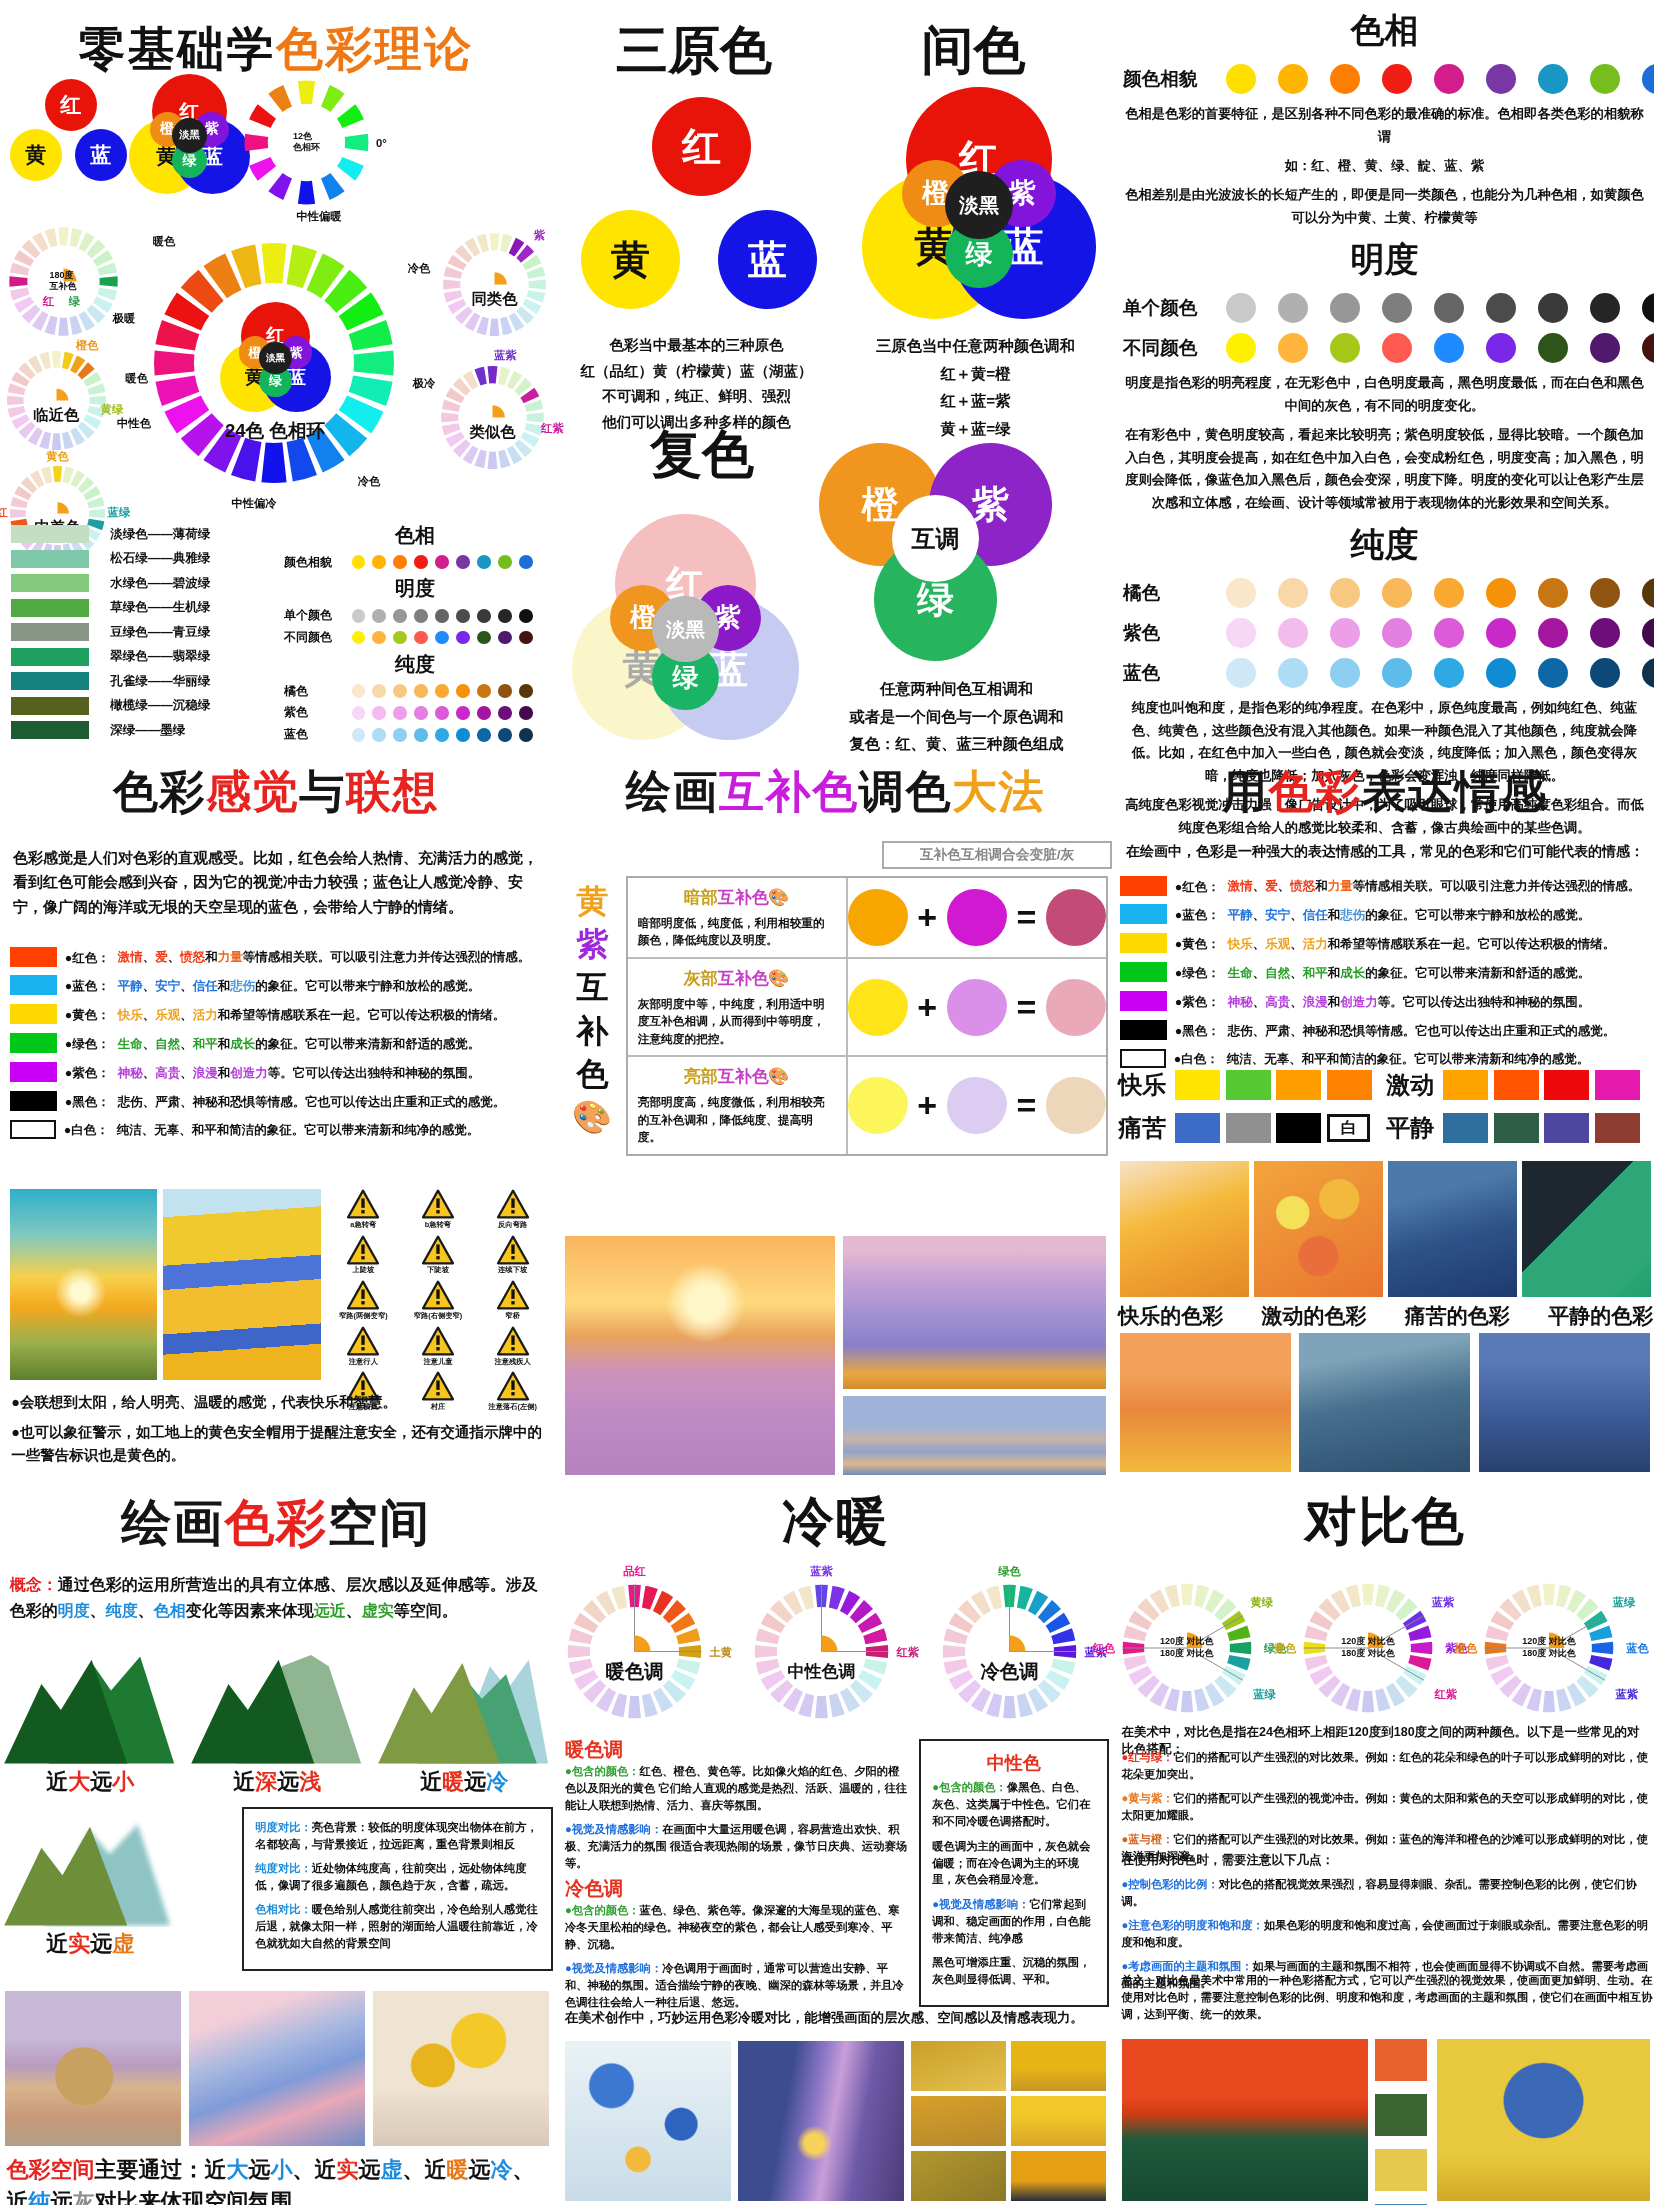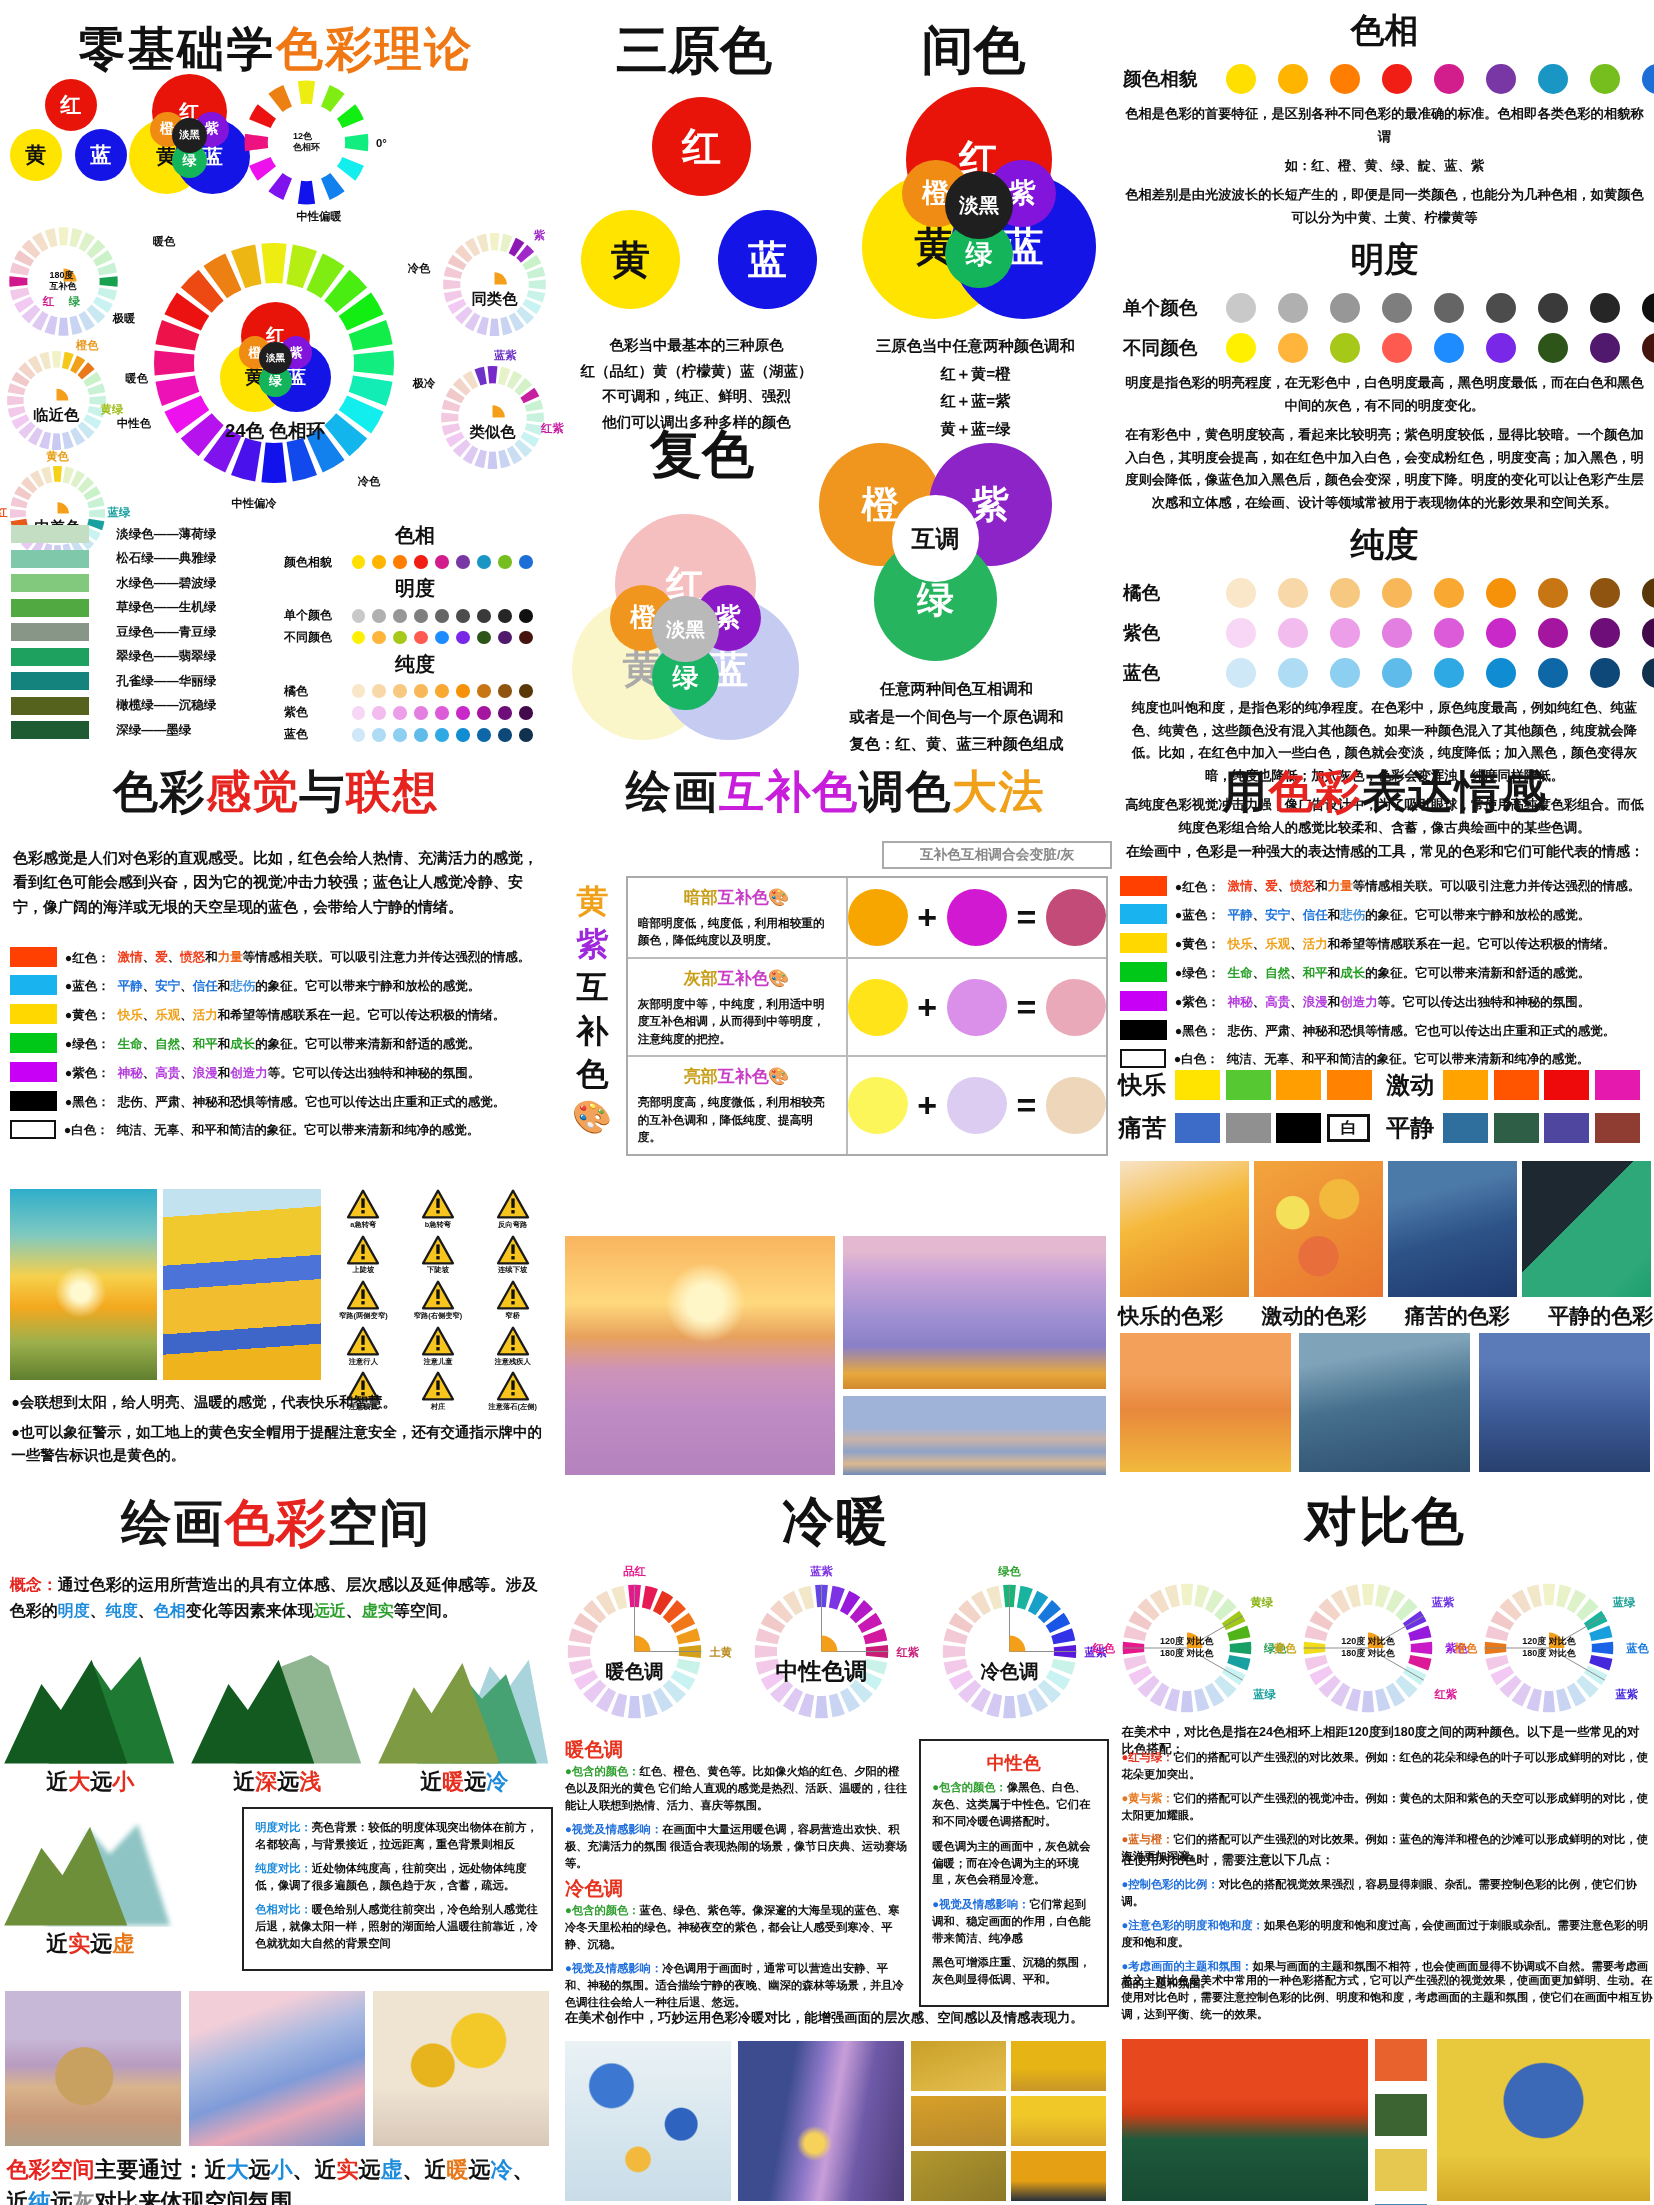--- a/index.html
+++ b/index.html
@@ -36,21 +36,21 @@
   .dots{display:flex;align-items:center;gap:22px}
   .dot{width:30px;height:30px;border-radius:50%;flex:0 0 auto}
   .db-p{font-size:13.3px;font-weight:700;line-height:1.7;text-align:center;margin:6.5px 0}
   .mini .db-title{font-size:20px;margin:4.8px 0 1.6px}
   .mini .db-row{gap:6.5px;margin:4.8px 0}
   .mini .db-label{font-size:12px;min-width:61px}
   .mini .dots{gap:7.3px}
   .mini .dot{width:13.7px;height:13.7px}
   
   .gtable{position:absolute}
-  .gt-row{display:flex;align-items:center;gap:27px;margin-bottom:6.5px}
+  .gt-row{display:flex;align-items:center;gap:21px;margin-bottom:6.5px}
   .gt-sw{width:78px;height:18px;flex:0 0 auto}
   .gt-t{font-size:12.5px;font-weight:800}
   
   .crows{position:absolute}
   .crow{display:flex;align-items:flex-end;gap:8px;margin-bottom:7.3px}
   .crow-sw{width:47px;height:20px;flex:0 0 auto;margin-top:1.6px}
   .crow-sw.bordered{border:2.4px solid #111;width:42px;height:15.3px}
   .crow-label{font-size:12.5px;font-weight:900;white-space:nowrap}
   .crow-text{font-size:12.5px;font-weight:700;line-height:1.45}
   
@@ -1101,21 +1101,21 @@
           <path d="M3.8 93.9 A82.56 82.56 0 0 1 3.8 78.1 L31.2 80.7 A55.04 55.04 0 0 0 31.2 91.3 Z" fill="hsl(330,62%,87%)"></path>
           <path d="M4.6 72.4 A82.56 82.56 0 0 1 8.7 57.1 L34.4 66.7 A55.04 55.04 0 0 0 31.7 76.9 Z" fill="hsl(345,62%,87%)"></path>
           <path d="M10.9 51.8 A82.56 82.56 0 0 1 18.8 38.1 L41.2 54.0 A55.04 55.04 0 0 0 35.9 63.2 Z" fill="hsl(0,62%,87%)"></path>
           <path d="M22.3 33.5 A82.56 82.56 0 0 1 33.5 22.3 L51.0 43.5 A55.04 55.04 0 0 0 43.5 51.0 Z" fill="hsl(15,62%,87%)"></path>
           <path d="M38.1 18.8 A82.56 82.56 0 0 1 51.8 10.9 L63.2 35.9 A55.04 55.04 0 0 0 54.0 41.2 Z" fill="hsl(30,62%,87%)"></path>
           <path d="M57.1 8.7 A82.56 82.56 0 0 1 72.4 4.6 L76.9 31.7 A55.04 55.04 0 0 0 66.7 34.4 Z" fill="hsl(45,62%,87%)"></path>
           <line x1="86" y1="86" x2="86.0" y2="3.4" stroke="#8a8a8a" stroke-width="1.2"></line>
           <line x1="86" y1="86" x2="168.6" y2="86.0" stroke="#8a8a8a" stroke-width="1.2"></line>
           <path d="M86 86 L86.0 66.2 A19.78 19.78 0 0 1 105.8 86.0 Z" fill="#F59E19"></path>
         </svg>
-        <div class="wheel-caption" style="font-size: 23px;">中性色调</div>
+        <div class="wheel-caption" style="font-size: 17px;">中性色调</div>
         <span class="wheel-label" style="color: rgb(125, 50, 230); left: 50%; top: -8%;">蓝紫</span>
         <span class="wheel-label" style="color: rgb(200, 30, 120); left: 112%; top: 50%;">红紫</span>
       </div>
     <div class="wheel" style="left: 383px; top: 100px; width: 139px; height: 139px;">
         <svg width="139" height="139" viewBox="0 0 172 172">
           <path d="M78.1 3.8 A82.56 82.56 0 0 1 93.9 3.8 L91.3 31.2 A55.04 55.04 0 0 0 80.7 31.2 Z" fill="#19B478"></path>
           <path d="M99.6 4.6 A82.56 82.56 0 0 1 114.9 8.7 L105.3 34.4 A55.04 55.04 0 0 0 95.1 31.7 Z" fill="#19B4A0"></path>
           <path d="M120.2 10.9 A82.56 82.56 0 0 1 133.9 18.8 L118.0 41.2 A55.04 55.04 0 0 0 108.8 35.9 Z" fill="#19A0C8"></path>
           <path d="M138.5 22.3 A82.56 82.56 0 0 1 149.7 33.5 L128.5 51.0 A55.04 55.04 0 0 0 121.0 43.5 Z" fill="#1978DC"></path>
           <path d="M153.2 38.1 A82.56 82.56 0 0 1 161.1 51.8 L136.1 63.2 A55.04 55.04 0 0 0 130.8 54.0 Z" fill="#1955E6"></path>

